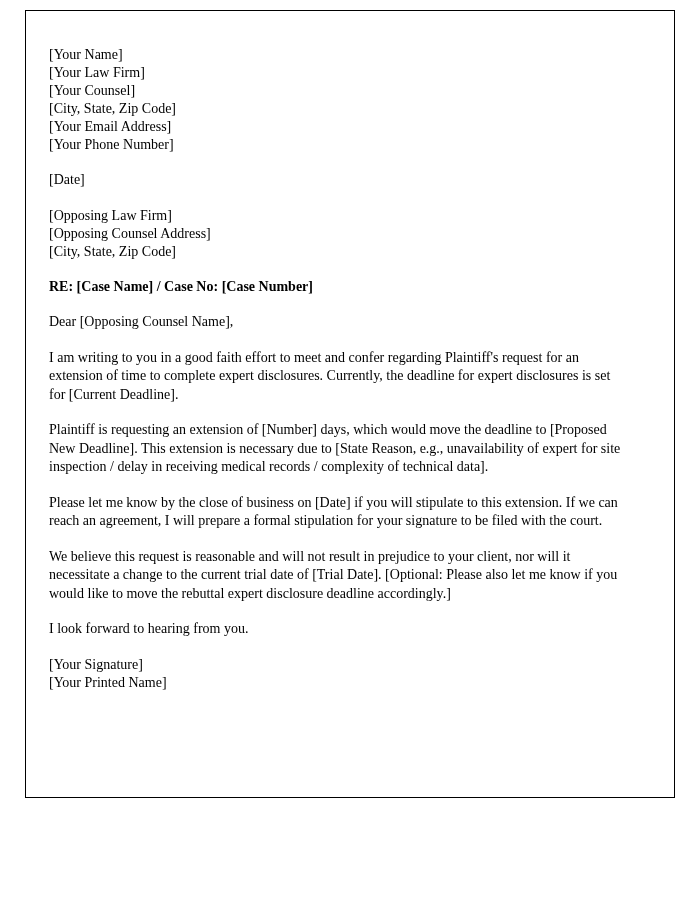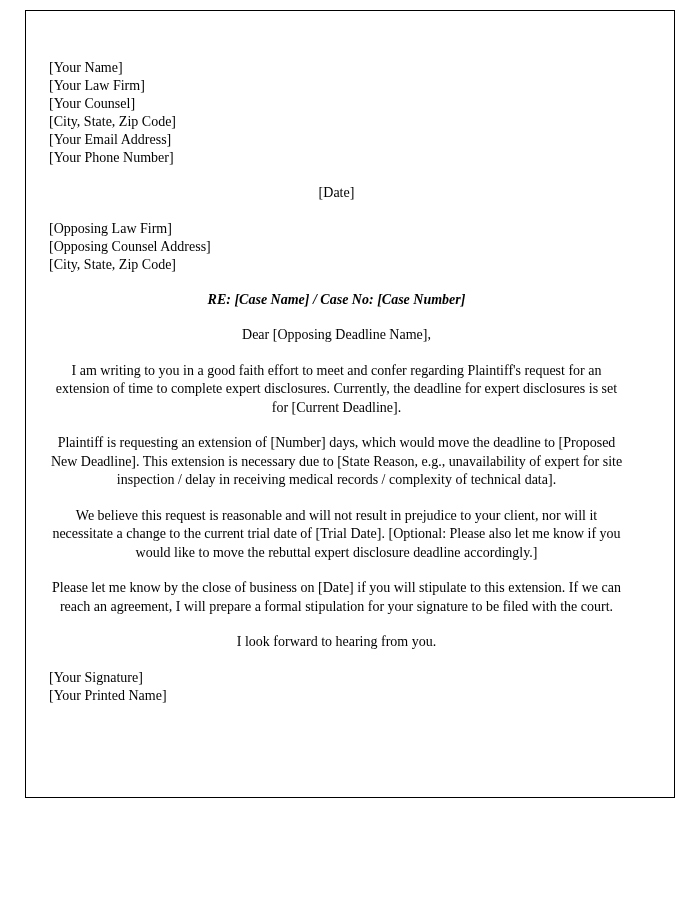--- a/index.html
+++ b/index.html
@@ -16,40 +16,38 @@
   }
   .page {
     position: absolute;
     left: 25px;
     top: 10px;
     width: 650px;
     height: 788px;
     box-sizing: border-box;
     border: 1px solid #000000;
     background: #ffffff;
-    padding: 48px 50px 0 23px;
+    padding: 35px 50px 0 23px;
     overflow: hidden;
   }
   .line {
     font-size: 14px;
     line-height: 18px;
     white-space: nowrap;
   }
   .block {
     margin: 0 0 17px 0;
   }
   p {
     font-size: 14px;
     line-height: 18.5px;
     margin: 0 0 17px 0;
-    text-align: center;
   }
   .subject {
     font-weight: bold;
-    font-style: italic;
   }
 </style>
 </head>
 <body>
 
 <div class="page">
 
   <div class="block">
     <div class="line">[Your Name]</div>
     <div class="line">[Your Law Firm]</div>
@@ -62,29 +60,29 @@
   <p>[Date]</p>
 
   <div class="block">
     <div class="line">[Opposing Law Firm]</div>
     <div class="line">[Opposing Counsel Address]</div>
     <div class="line">[City, State, Zip Code]</div>
   </div>
 
   <p class="subject">RE: [Case Name] / Case No: [Case Number]</p>
 
-  <p>Dear [Opposing Deadline Name],</p>
+  <p>Dear [Opposing Counsel Name],</p>
 
   <p>I am writing to you in a good faith effort to meet and confer regarding Plaintiff's request for an extension of time to complete expert disclosures. Currently, the deadline for expert disclosures is set for [Current Deadline].</p>
 
   <p>Plaintiff is requesting an extension of [Number] days, which would move the deadline to [Proposed New Deadline]. This extension is necessary due to [State Reason, e.g., unavailability of expert for site inspection / delay in receiving medical records / complexity of technical data].</p>
 
+  <p>Please let me know by the close of business on [Date] if you will stipulate to this extension. If we can reach an agreement, I will prepare a formal stipulation for your signature to be filed with the court.</p>
+
   <p>We believe this request is reasonable and will not result in prejudice to your client, nor will it necessitate a change to the current trial date of [Trial Date]. [Optional: Please also let me know if you would like to move the rebuttal expert disclosure deadline accordingly.]</p>
-
-  <p>Please let me know by the close of business on [Date] if you will stipulate to this extension. If we can reach an agreement, I will prepare a formal stipulation for your signature to be filed with the court.</p>
 
   <p>I look forward to hearing from you.</p>
 
 
   <div class="block">
     <div class="line">[Your Signature]</div>
     <div class="line">[Your Printed Name]</div>
   </div>
 
 </div>

